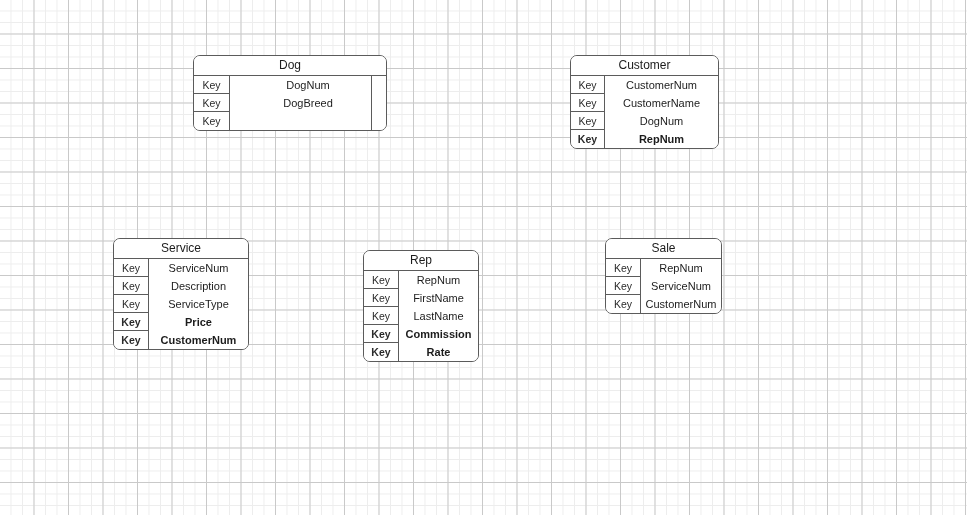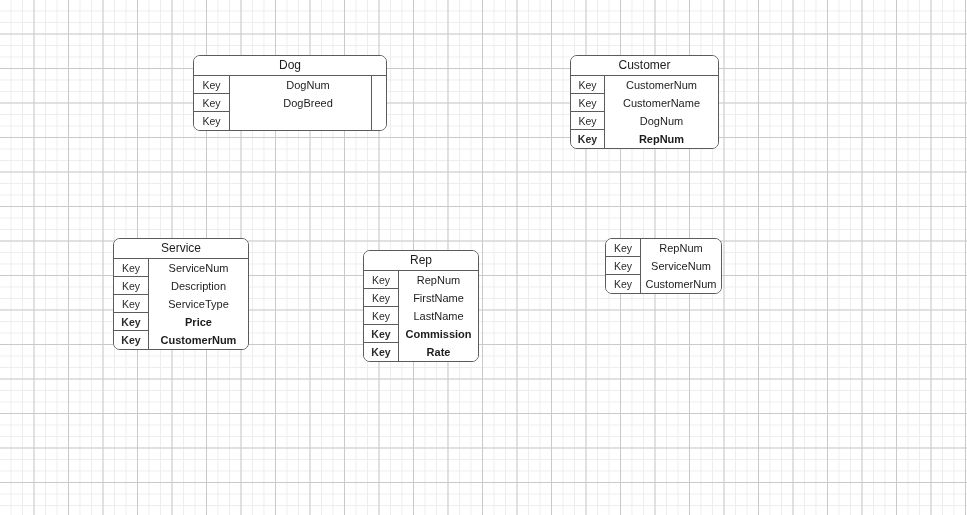--- a/index.html
+++ b/index.html
@@ -191,20 +191,21 @@
           <div class="attr-key bold" style="width: 35px;">Key</div>
           <div class="attr-name bold">Commission</div>
         </div>
         <div class="attr-row">
           <div class="attr-key bold" style="width: 35px;">Key</div>
           <div class="attr-name bold">Rate</div>
         </div>
       </div>
     </div>
     <div class="entity" style="left: 605px; top: 238px; width: 117px;">
+      <div class="entity-title">Sale</div>
       <div class="entity-body">
         <div class="attr-row">
           <div class="attr-key" style="width: 35px;">Key</div>
           <div class="attr-name">RepNum</div>
         </div>
         <div class="attr-row">
           <div class="attr-key" style="width: 35px;">Key</div>
           <div class="attr-name">ServiceNum</div>
         </div>
         <div class="attr-row">

